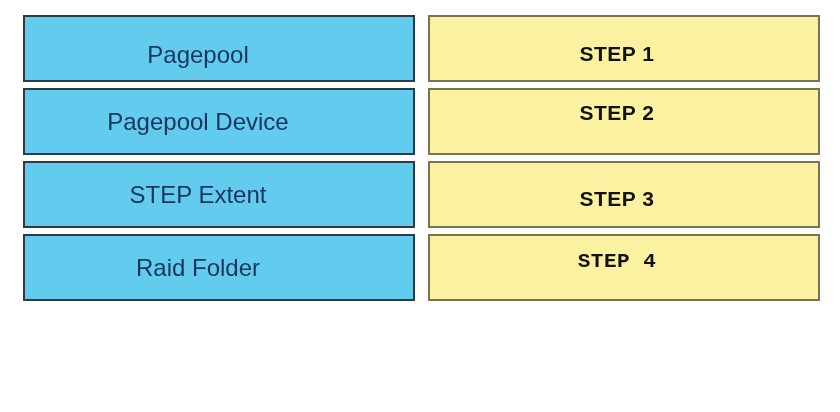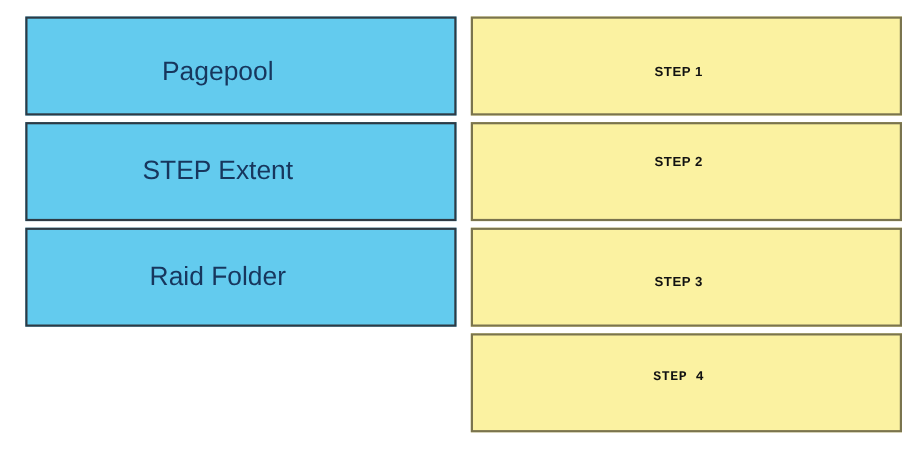--- a/index.html
+++ b/index.html
@@ -20,38 +20,38 @@
     width: 392px;
     display: flex;
     flex-direction: column;
     row-gap: 6px;
   }
   .col-left  { left: 23px; }
   .col-right { left: 428px; }
 
   .card {
     box-sizing: border-box;
-    height: 90px;
+    height: 67px;
     display: flex;
     align-items: center;
     justify-content: center;
   }
   .card-blue {
     background: var(--left-fill, #63cbee);
     border: 2px solid var(--left-border, #2e3a44);
     color: var(--left-text, #17365d);
     font-size: 24px;
     font-weight: 400;
     padding-right: 42px; 
   }
   .card-yellow {
     background: var(--right-fill, #fbf2a1);
     border: 2px solid var(--right-border, #7a744e);
     color: var(--right-text, #121212);
-    font-size: 12px;
+    font-size: 21px;
     font-weight: 700;
     letter-spacing: 0.5px;
     padding-right: 14px;
   }
   .card-label { display: inline-block; white-space: nowrap; }
 
   
   .col-left  .card:nth-child(1) .card-label { transform: translateY(6px); }
   .col-left  .card:nth-child(5) .card-label { transform: translateY(-4px); }
   .col-right .card:nth-child(1) .card-label { transform: translateY(5px); }
@@ -61,20 +61,23 @@
   .col-right .card:nth-child(5) .card-label { transform: translateY(-3px); }
 </style>
 </head>
 <body>
 
 <div>
 
   <div class="col col-left">
     <div class="card card-blue">
       <span class="card-label">Pagepool</span>
+    </div>
+    <div class="card card-blue">
+      <span class="card-label">Pagepool Device</span>
     </div>
     <div class="card card-blue">
       <span class="card-label">STEP Extent</span>
     </div>
     <div class="card card-blue">
       <span class="card-label">Raid Folder</span>
     </div>
   </div>
 
   <div class="col col-right">

